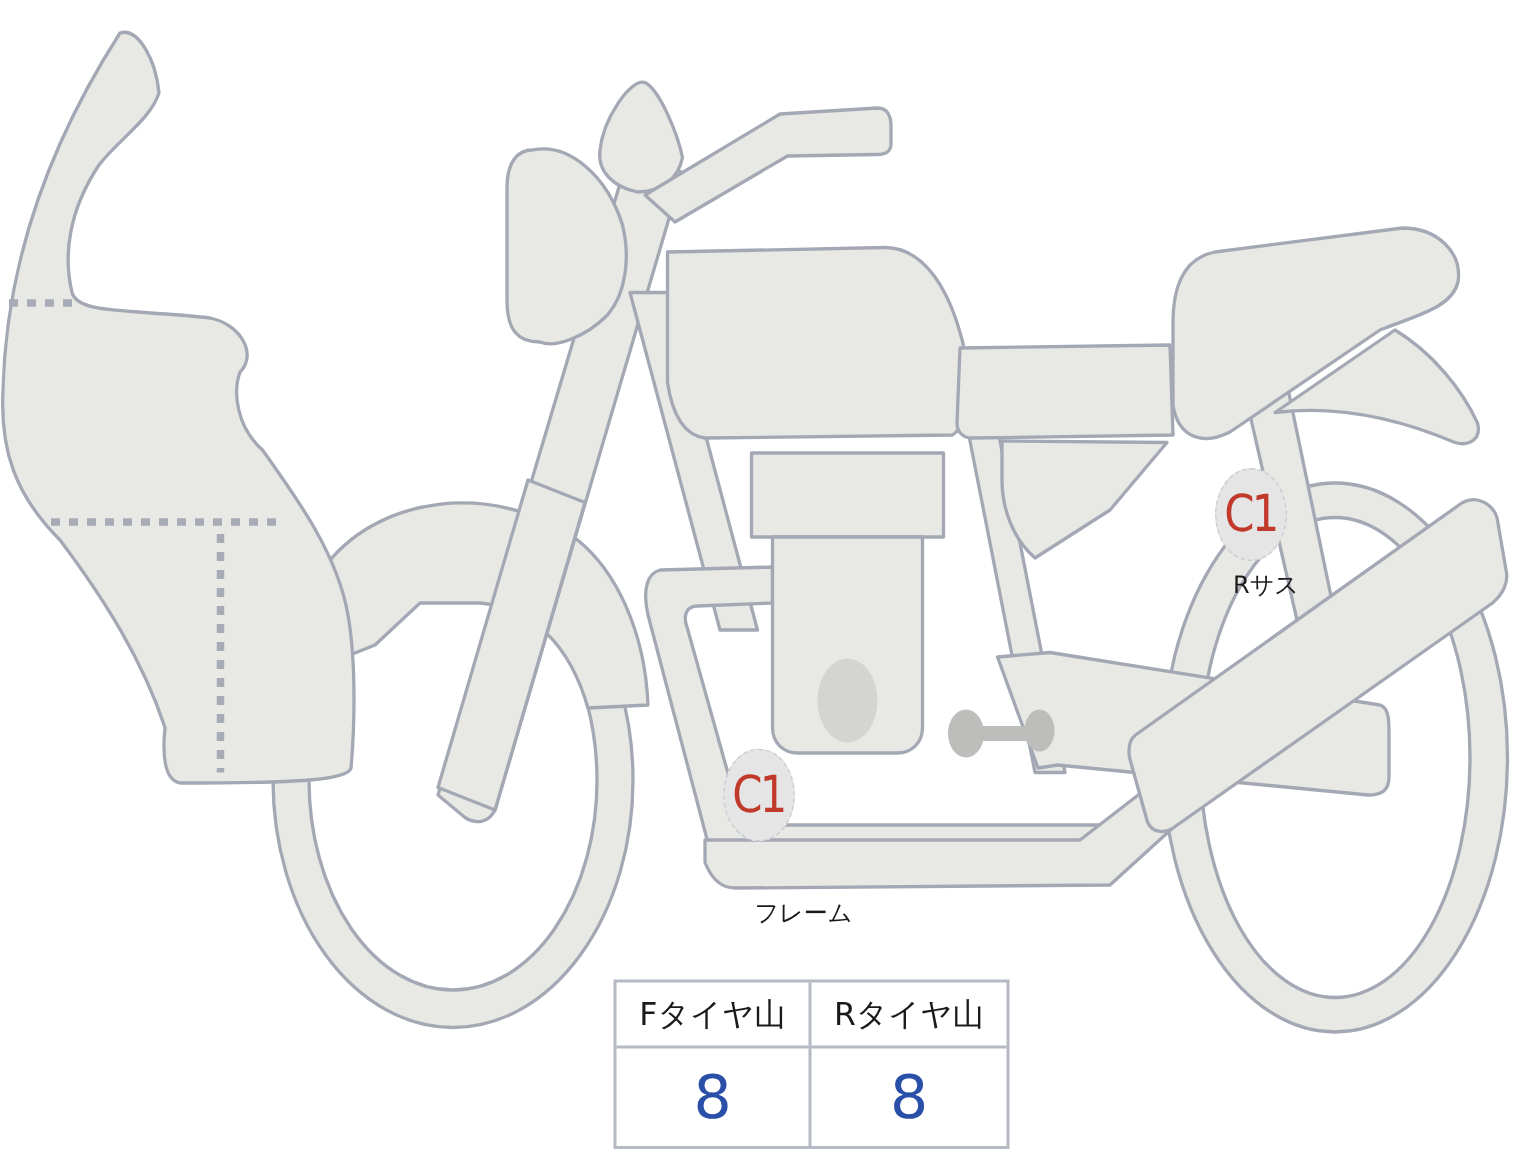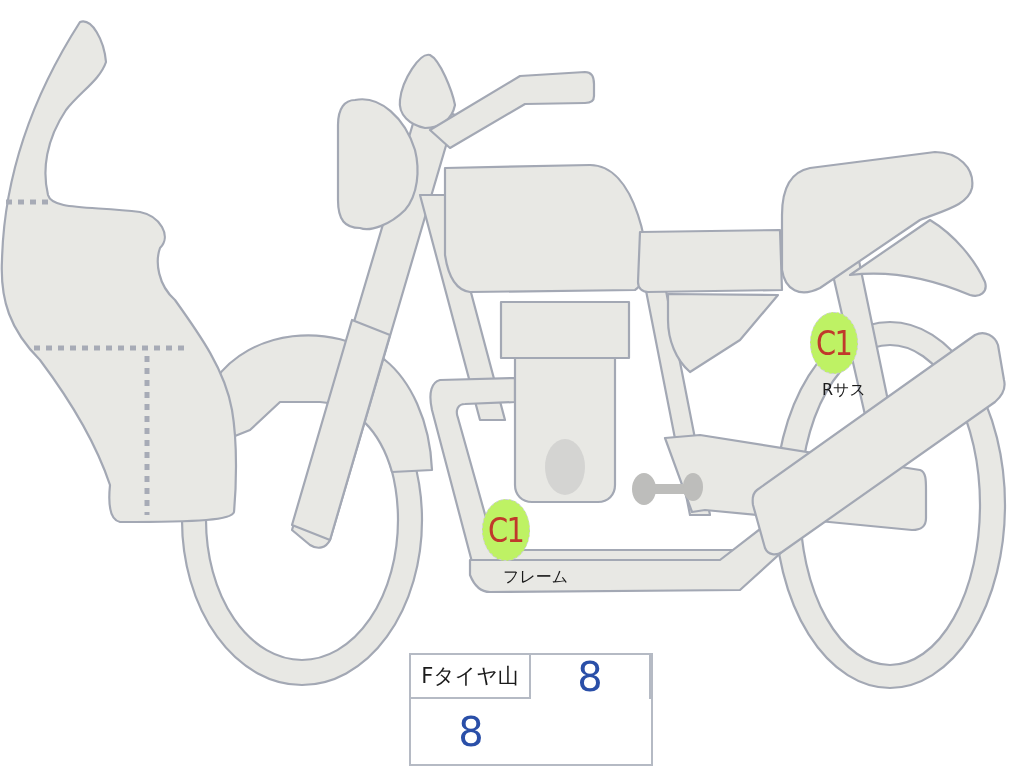--- a/index.html
+++ b/index.html
@@ -1,23 +1,23 @@
 <!DOCTYPE html>
 <html><head>
 <meta charset="utf-8">
 <style>
   html, body { margin: 0; padding: 0; background: #ffffff; }
   body { width: 1024px; height: 768px; overflow: hidden; position: relative; font-family: "DejaVu Sans", sans-serif; }
   #bike { position: absolute; left: 0; top: 0; width: 1024px; height: 768px; }
   .part { fill: #e8e8e4; stroke: #a3a8b4; stroke-width: 2.2; stroke-linejoin: round; }
   .dots { fill: none; stroke: #a7abb6; stroke-width: 5; stroke-dasharray: 6 6; }
-  .marker { position: absolute; width: 48px; height: 62px; border-radius: 50%; background: #bef264; border: 1.5px dashed #c9ccd2; box-sizing: border-box; display: flex; align-items: center; justify-content: center; }
+  .marker { position: absolute; width: 48px; height: 62px; border-radius: 50%; background: #e5e5e5; border: 1.5px dashed #c9ccd2; box-sizing: border-box; display: flex; align-items: center; justify-content: center; }
   .marker-code { color: #c0392b; font-family: "DejaVu Sans", sans-serif; font-size: 34px; letter-spacing: -2px; transform: scaleX(0.85); }
   .marker-label { position: absolute; color: #1a1a1a; font-size: 16px; font-family: "DejaVu Sans", sans-serif; white-space: nowrap; }
-  .tire-table { position: absolute; left: 409px; top: 653px; width: 244px; height: 113px; border: 2px solid #b5bac4; box-sizing: border-box; display: grid; grid-template-columns: 1fr 1fr; grid-template-rows: 44px 1fr; background: #ffffff; }
+  .tire-table { position: absolute; left: 409px; top: 653px; width: 264px; height: 113px; border: 2px solid #b5bac4; box-sizing: border-box; display: grid; grid-template-columns: 1fr 1fr; grid-template-rows: 44px 1fr; background: #ffffff; }
   .tt-cell { display: flex; align-items: center; justify-content: center; border-color: #b5bac4; border-style: solid; border-width: 0; }
   .tt-head { font-size: 21px; color: #1a1a1a; border-bottom-width: 2px; }
   .tt-val { font-size: 40px; color: #2a4fa8; }
   .tt-left { border-right-width: 2px; }
 </style>
 </head>
 <body>
 
 <svg id="bike" viewBox="0 0 1024 768" xmlns="http://www.w3.org/2000/svg">
 
@@ -71,24 +71,25 @@
 
   <path class="part" d="M810 168 L935 152 C958 152 975 168 972 188 C968 205 945 210 920 220 L820 288 C800 298 785 290 782 270 L782 215 C782 190 790 172 810 168 Z"></path>
   <path class="part" d="M850 275 L930 220 C955 235 975 260 985 282 C988 292 980 298 970 295 C930 278 890 270 850 275 Z"></path>
 
   <path class="part" d="M757 490 L975 335 C985 330 995 336 998 345 L1004 380 C1006 388 1002 396 995 402 L782 552 C776 556 768 555 765 548 L753 505 C752 498 753 493 757 490 Z"></path>
 </svg>
 
 <div class="marker" style="left:482px; top:499px;">
   <span class="marker-code">C1</span>
 </div>
-<span class="marker-label" style="left:503px; top:567px;">フレーム</span>
+<span class="marker-label" style="left:503px; top:599px;">フレーム</span>
 
 <div class="marker" style="left:810px; top:312px;">
   <span class="marker-code">C1</span>
 </div>
 <span class="marker-label" style="left:822px; top:380px;">Rサス</span>
 
 <div class="tire-table">
   <div class="tt-cell tt-head tt-left">Fタイヤ山</div>
+  <div class="tt-cell tt-head">Rタイヤ山</div>
   <div class="tt-cell tt-val tt-left">8</div>
   <div class="tt-cell tt-val">8</div>
 </div>
 
 </body></html>

